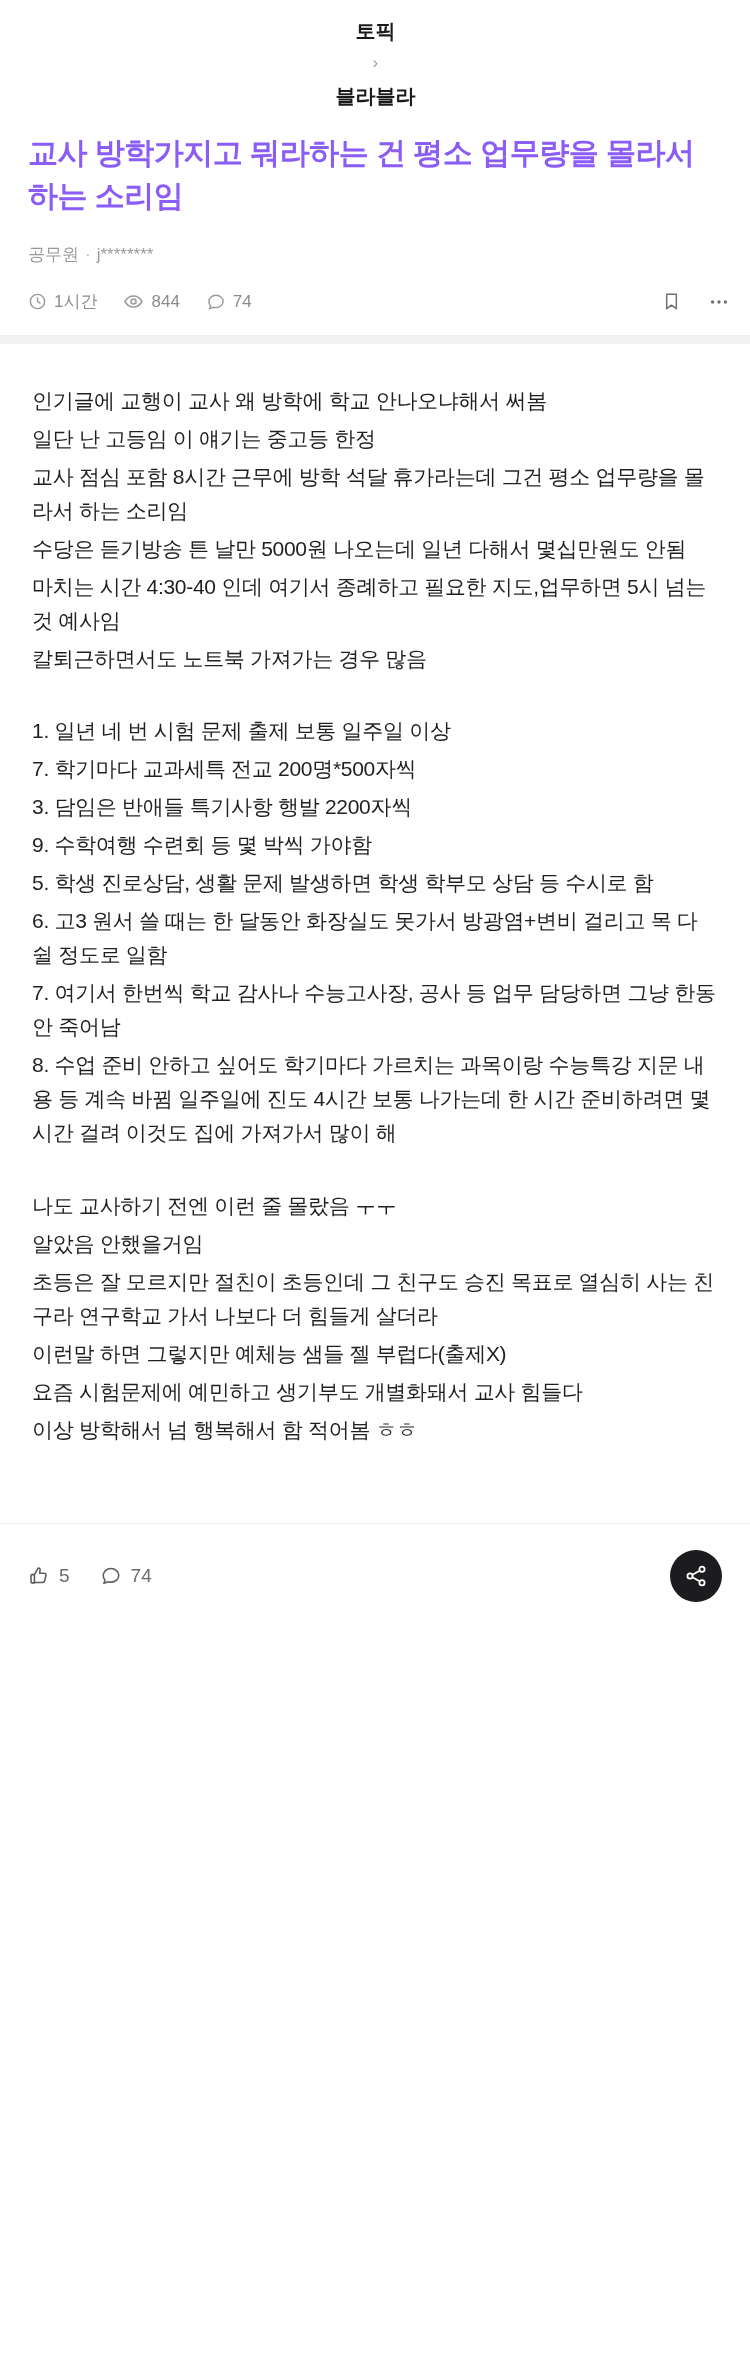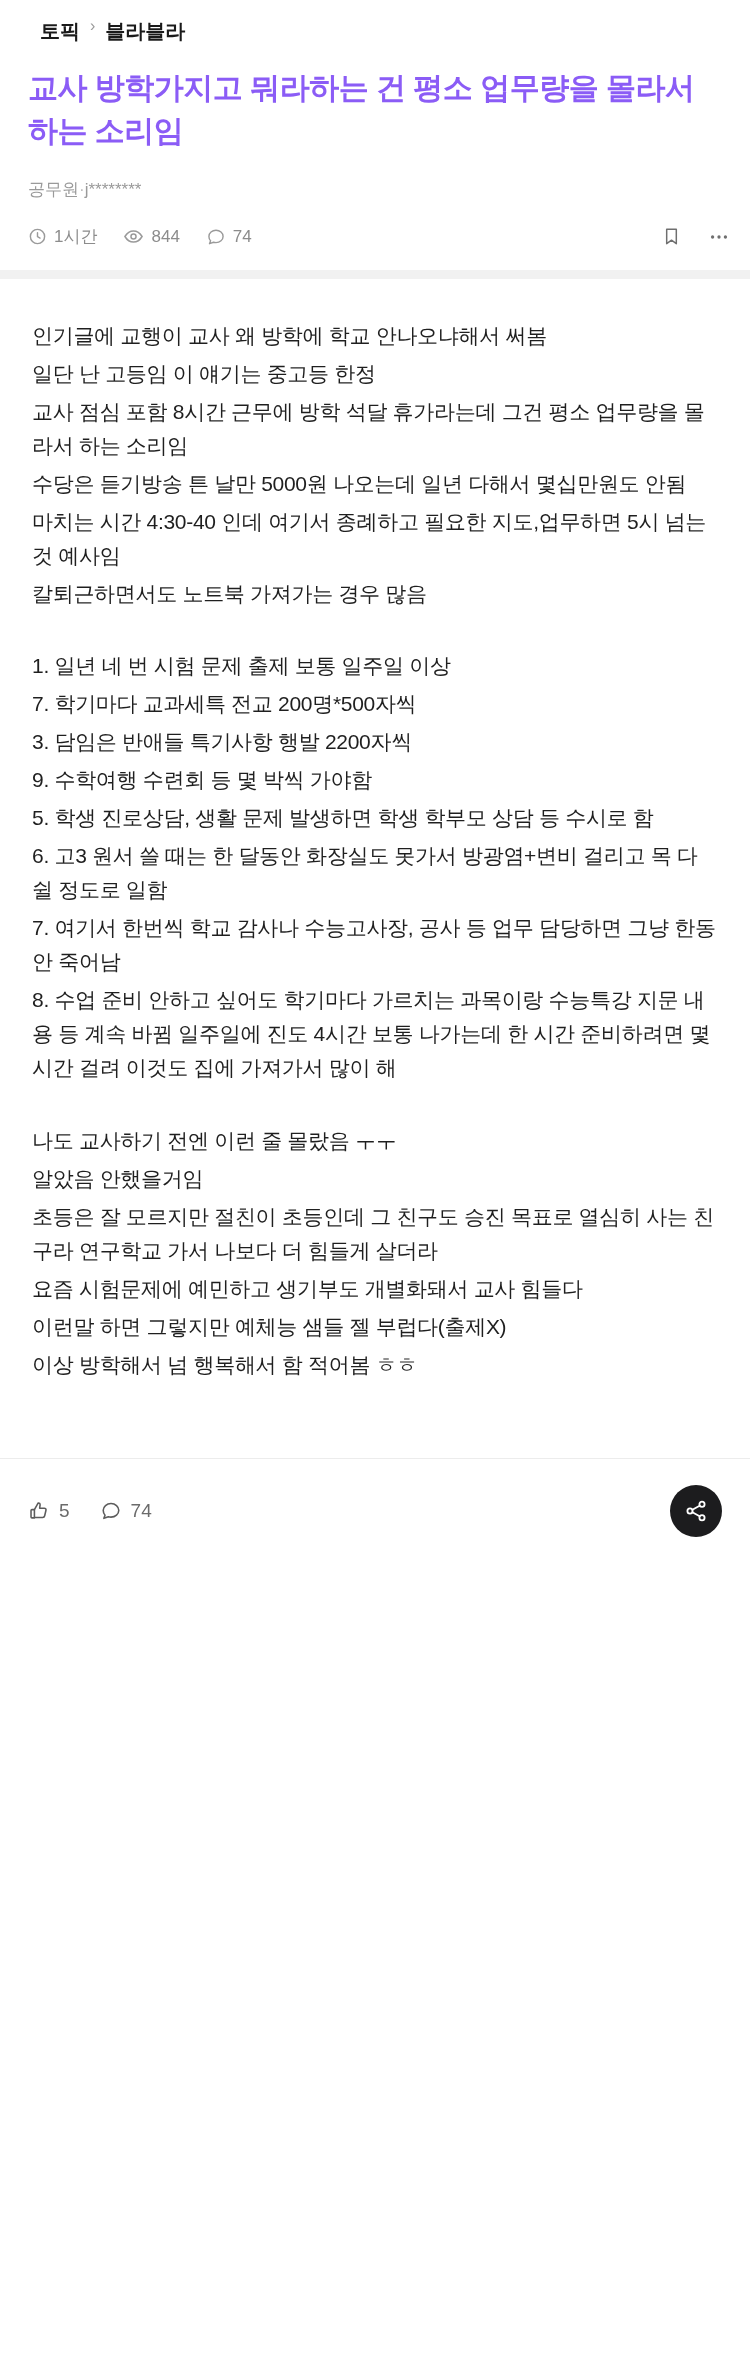--- a/index.html
+++ b/index.html
@@ -17,25 +17,27 @@
     width: 750px;
     min-height: 2379px;
     position: relative;
     background: #fff;
     box-sizing: border-box;
   }
 
   
   .breadcrumb {
     display: flex;
+    align-items: center;
     gap: 10px;
-    padding: 18px 28px 14px 40px;
+    padding: 18px 28px 14px 29px;
     font-size: 20px;
     font-weight: 700;
     color: #1a1a1a;
+    flex-direction: column;
   }
   .breadcrumb .sep {
     font-size: 16px;
     color: #9b9b9b;
     font-weight: 400;
     transform: translateY(-1px);
   }
   .crumb-link {
     cursor: pointer;
   }
@@ -53,20 +55,21 @@
     margin: 0;
   }
 
   
   .author-row {
     padding: 26px 28px 0 28px;
     font-size: 17px;
     color: #9a9a9a;
     display: flex;
     align-items: center;
+    gap: 6px;
   }
   .author-row .dot {
     color: #bdbdbd;
   }
 
   
   .meta-row {
     display: flex;
     align-items: center;
     padding: 24px 20px 22px 28px;
@@ -230,22 +233,22 @@
     <p>3. 담임은 반애들 특기사항 행발 2200자씩</p>
     <p>9. 수학여행 수련회 등 몇 박씩 가야함</p>
     <p>5. 학생 진로상담, 생활 문제 발생하면 학생 학부모 상담 등 수시로 함</p>
     <p>6. 고3 원서 쓸 때는 한 달동안 화장실도 못가서 방광염+변비 걸리고 목 다 쉴 정도로 일함</p>
     <p>7. 여기서 한번씩 학교 감사나 수능고사장, 공사 등 업무 담당하면 그냥 한동안 죽어남</p>
     <p>8. 수업 준비 안하고 싶어도 학기마다 가르치는 과목이랑 수능특강 지문 내용 등 계속 바뀜 일주일에 진도 4시간 보통 나가는데 한 시간 준비하려면 몇 시간 걸려 이것도 집에 가져가서 많이 해</p>
     <div class="blank"></div>
     <p>나도 교사하기 전엔 이런 줄 몰랐음 ㅜㅜ</p>
     <p>알았음 안했을거임</p>
     <p>초등은 잘 모르지만 절친이 초등인데 그 친구도 승진 목표로 열심히 사는 친구라 연구학교 가서 나보다 더 힘들게 살더라</p>
+    <p>이런말 하면 그렇지만 예체능 샘들 젤 부럽다(출제X)</p>
     <p>요즘 시험문제에 예민하고 생기부도 개별화돼서 교사 힘들다</p>
-    <p>이런말 하면 그렇지만 예체능 샘들 젤 부럽다(출제X)</p>
     <p>이상 방학해서 넘 행복해서 함 적어봄 ㅎㅎ</p>
   </div>
 
   <div style="height:62px"></div>
   <div class="bottom-rule"></div>
 
   <div class="footer">
     <div class="foot-item">
       <span class="icon">
         <svg width="22" height="22" viewBox="0 0 24 24" fill="none" stroke="#5c5c5c" stroke-width="1.7">

